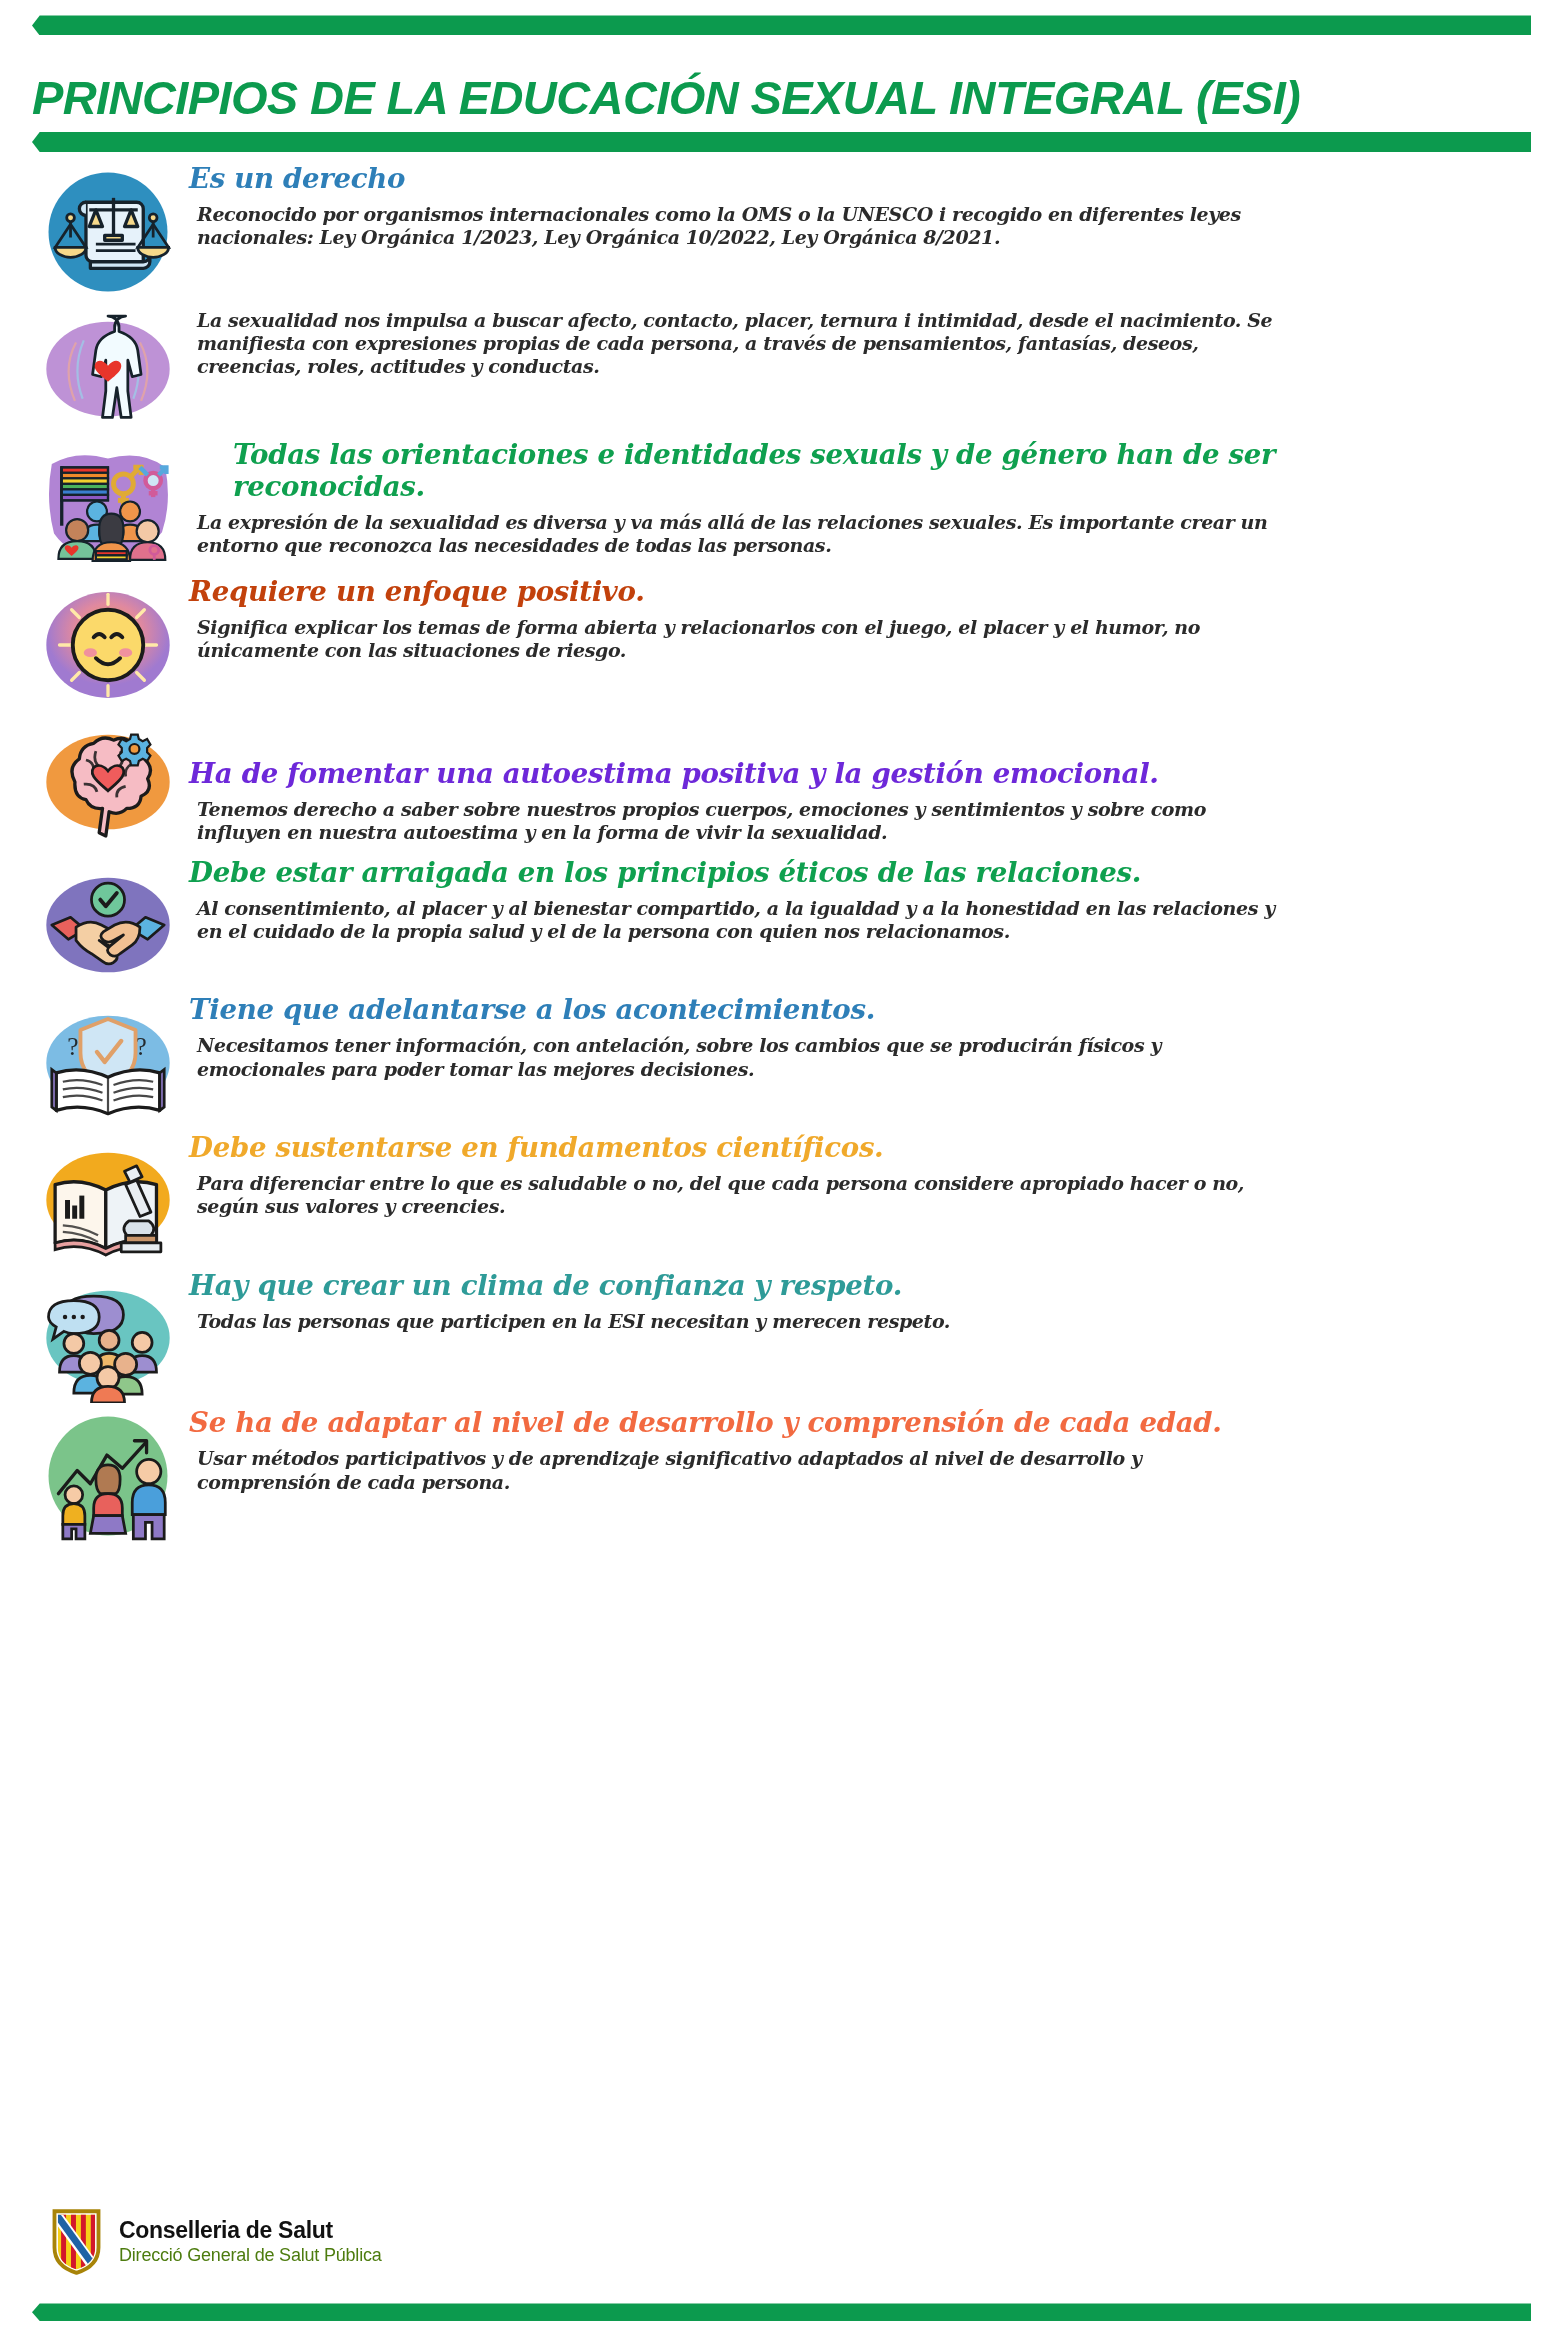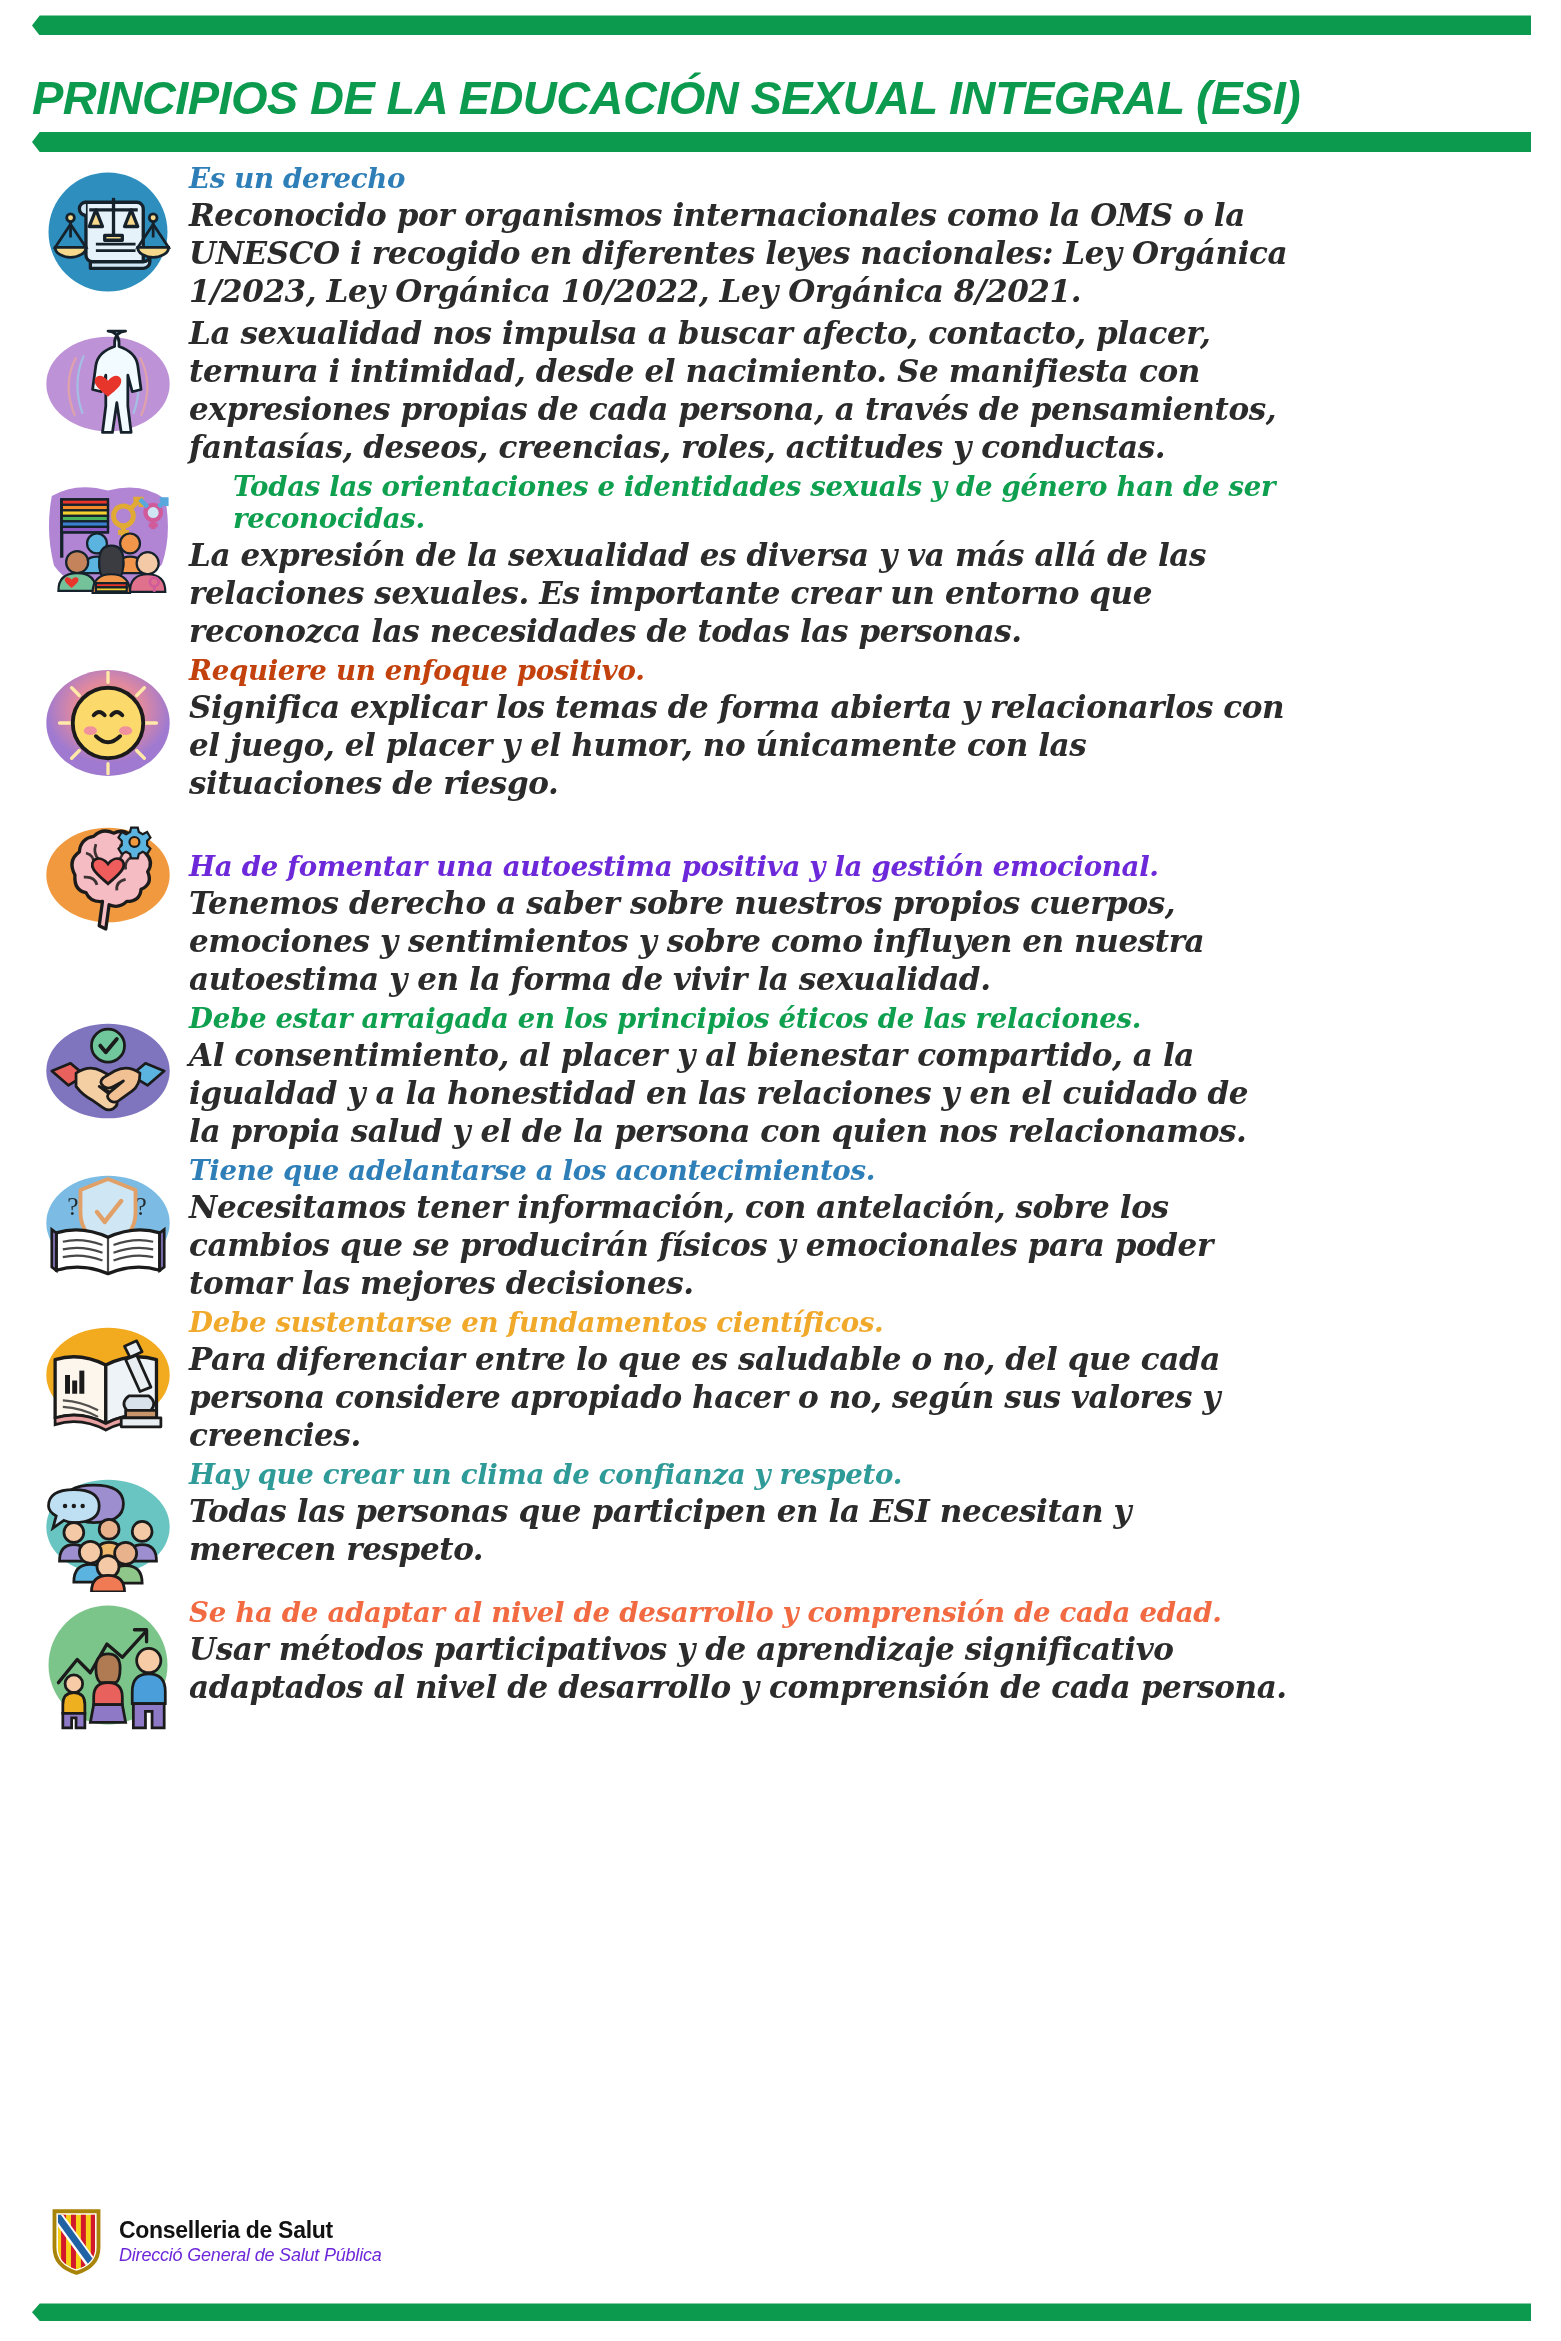--- a/index.html
+++ b/index.html
@@ -57,44 +57,44 @@
     font-weight:bold;
     font-size:27.6px;
     line-height:1.16;
     margin:0 0 2.2px 0;
     letter-spacing:-0.3px;
   }
   .body{
     font-family:"DejaVu Serif", serif;
     font-style:italic;
     font-weight:bold;
-    font-size:31px;
+    font-size:19px;
     line-height:1.22;
     color:#2b2b2b;
-    margin:0;
+    margin:8px;
     letter-spacing:-0.4px;
   }
   .svgicon{position:absolute;left:0;top:0;width:130px;height:130px;}
 
   
   .footer{
     position:absolute;left:0;right:0;bottom:0;height:165px;
   }
   .foot-inner{
     position:absolute;left:51px;top:32px;display:flex;align-items:center;gap:17px;
   }
   .crest{width:51px;height:66px;}
   .foot-txt{display:flex;flex-direction:column;justify-content:center;}
   .foot-t1{
     font-family:"Liberation Sans", sans-serif;
     font-weight:bold;font-size:23px;color:#111;line-height:1.18;letter-spacing:-0.3px;
   }
   .foot-t2{
     font-family:"Liberation Sans", sans-serif;
-    font-weight:normal;font-size:18px;color:#6d28d9;line-height:1.25;letter-spacing:-0.2px;font-style:italic;
+    font-weight:normal;font-size:18px;color:#4d7c0f;line-height:1.25;letter-spacing:-0.2px;
   }
   .bar.foot{
     position:absolute;left:32px;bottom:21px;width:1499px;height:17.6px;
   }
 </style>
 </head>
 <body>
 
 <div class="page">
 

